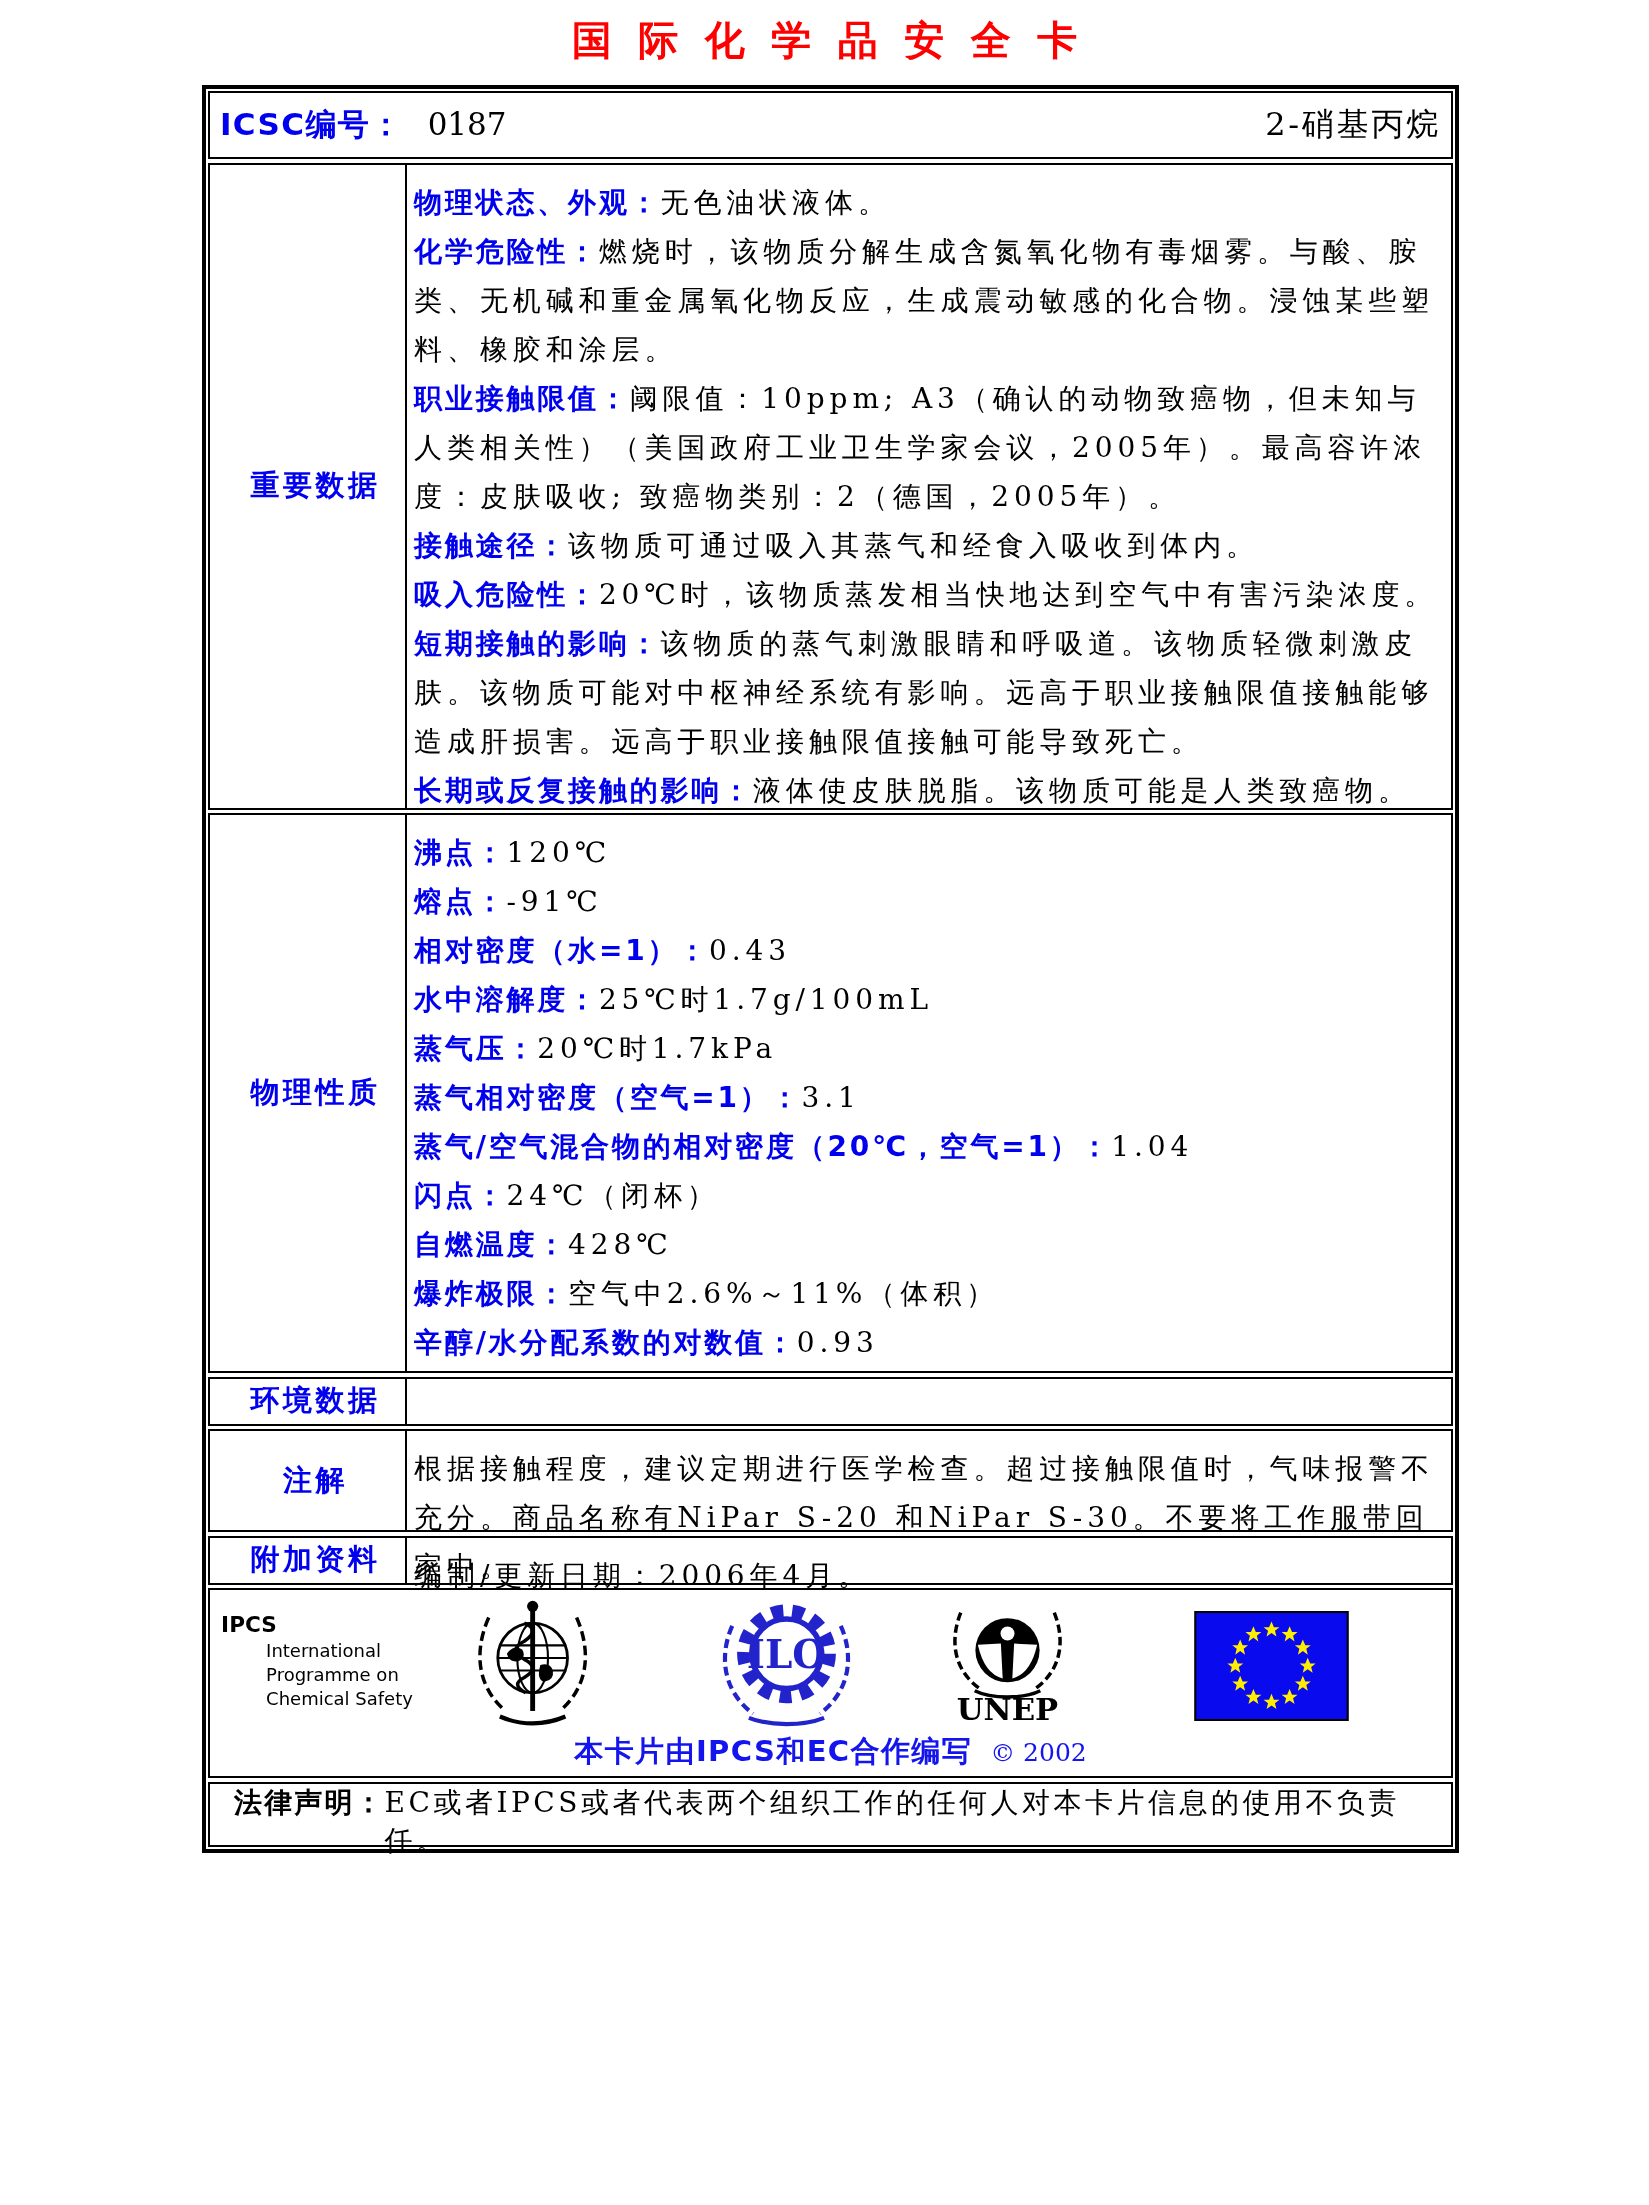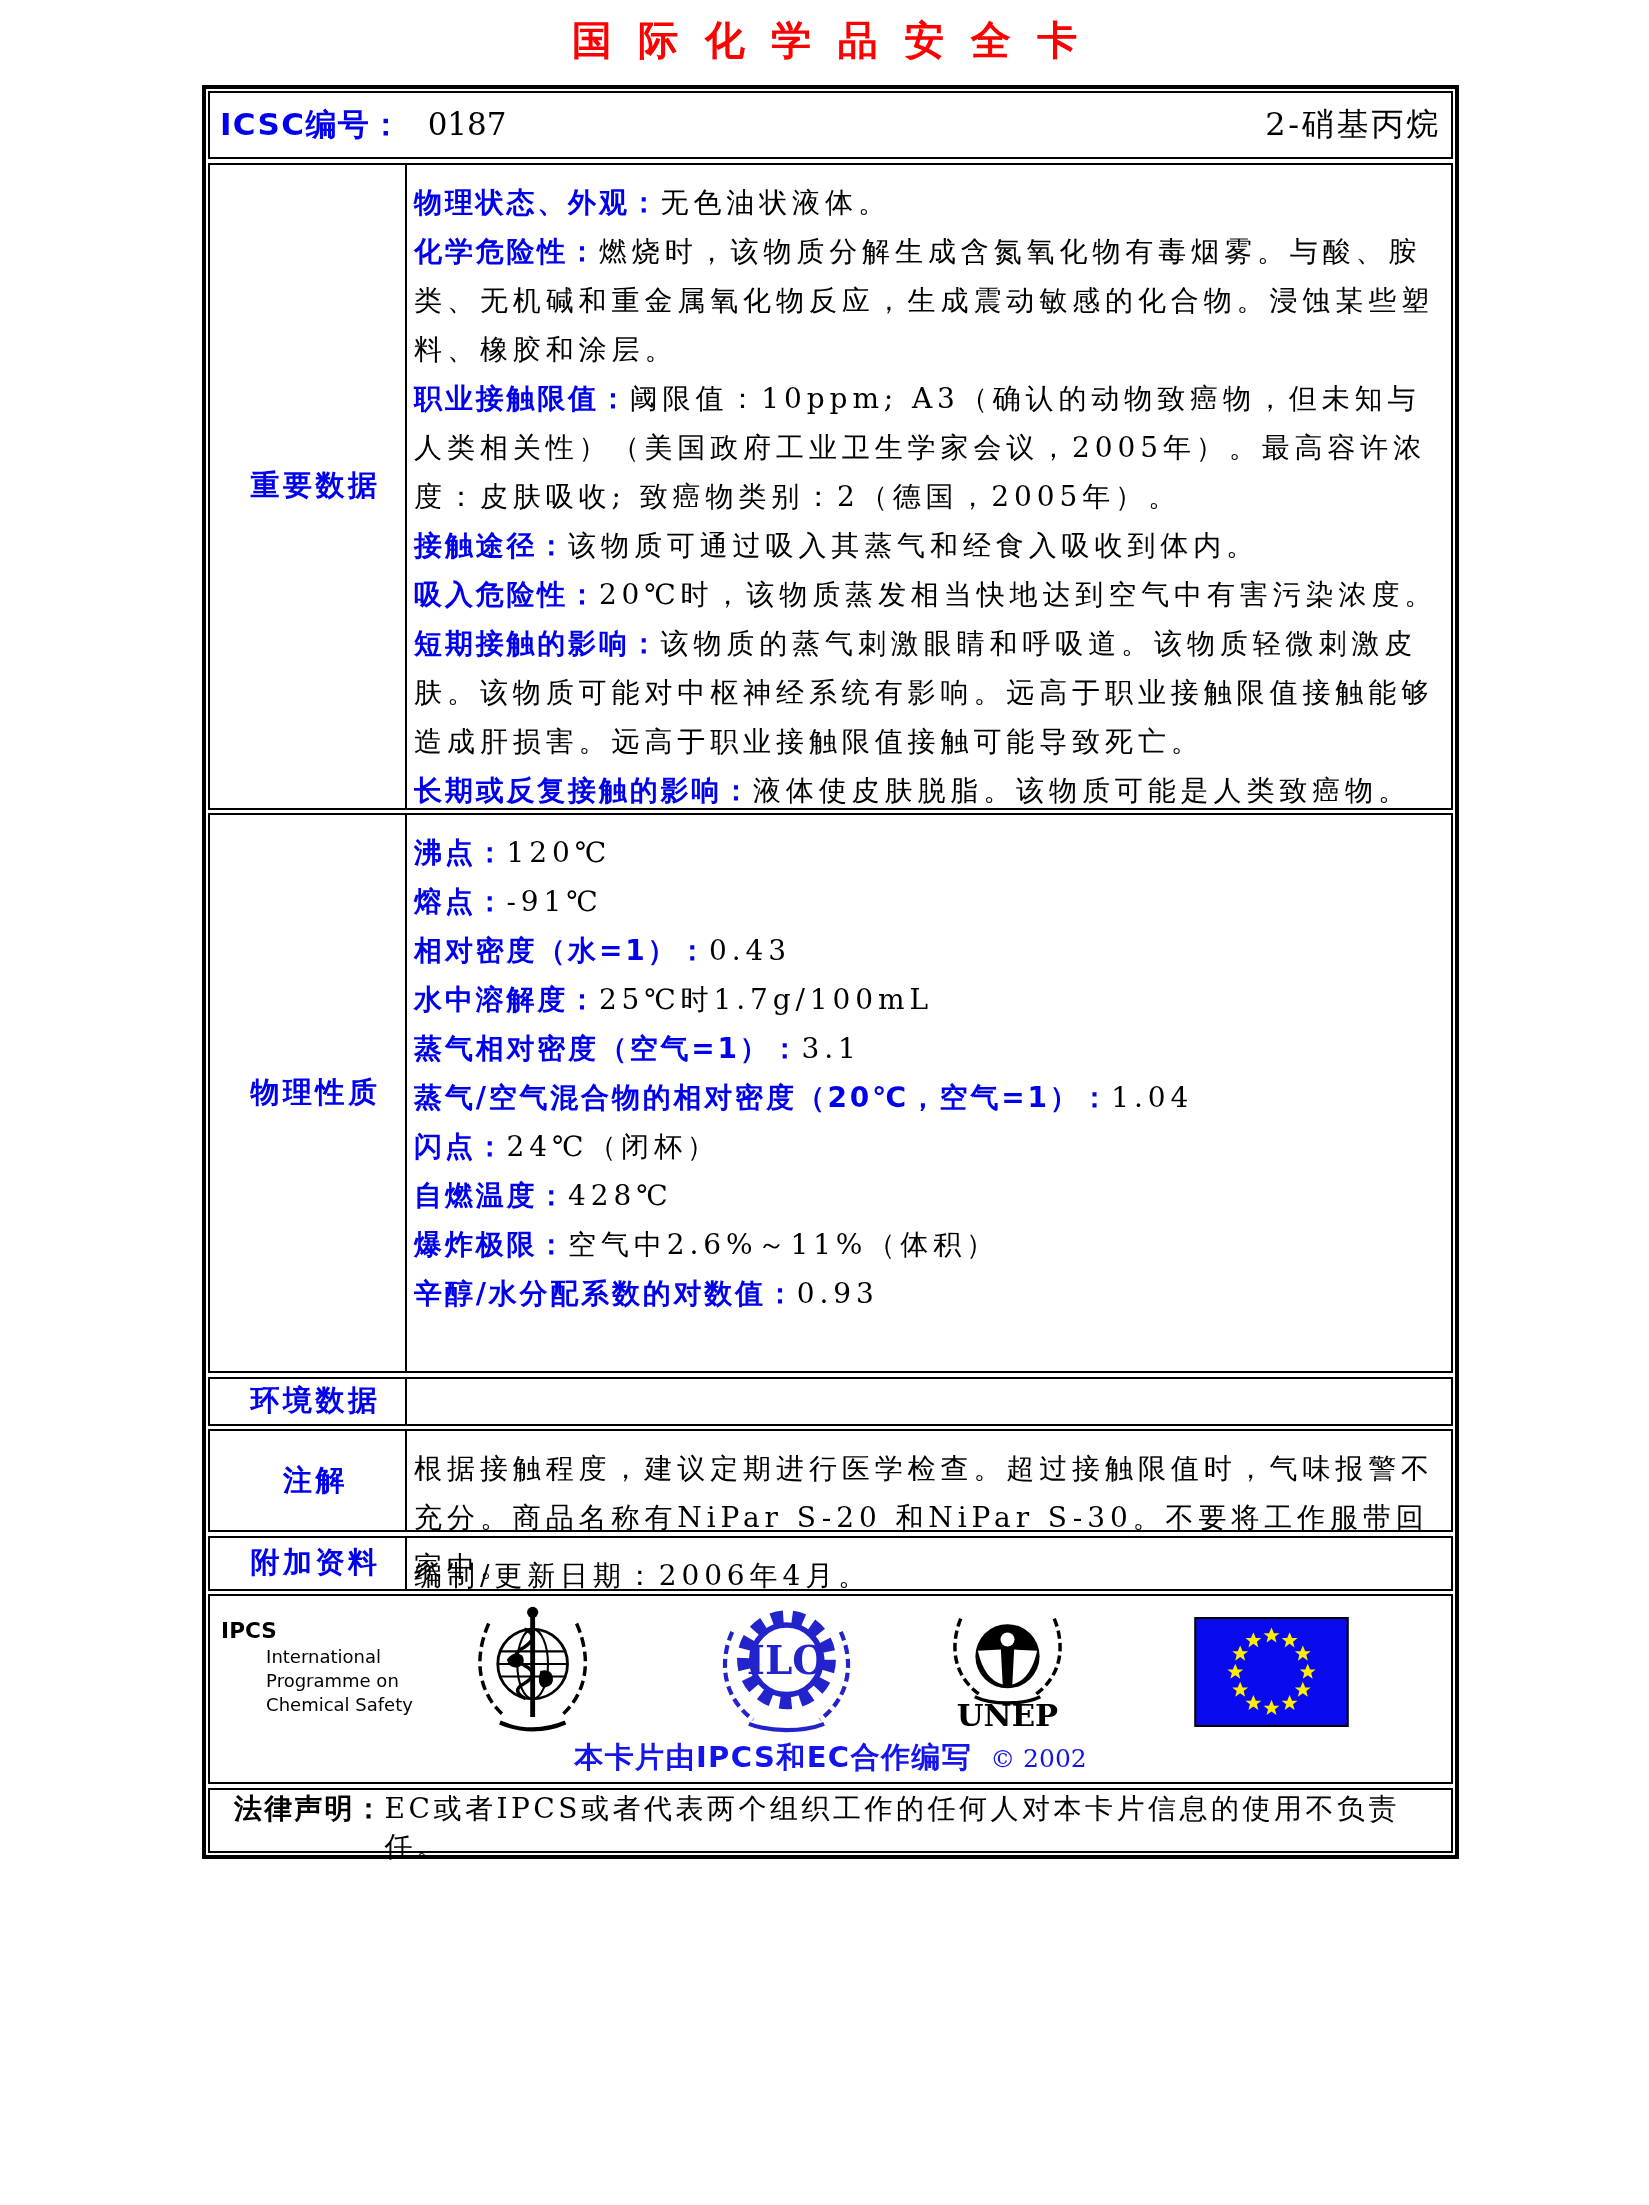--- a/index.html
+++ b/index.html
@@ -10,21 +10,21 @@
       font-family:Liberation Serif, serif;}
   .card{position:absolute;left:202px;top:85px;width:1257px;box-sizing:border-box;
       border:4.2px solid #000;padding:2.1px;background:#fff;}
   .row{box-sizing:border-box;border:2.8px solid #000;margin-bottom:3.5px;display:flex;background:#fff;}
   .row:last-child{margin-bottom:0;}
   .r1{height:68px;align-items:center;justify-content:space-between;padding:0 9.8px;}
   .r2{height:647px;}
   .r3{height:560px;}
   .r4{height:49px;}
   .r5{height:103px;}
-  .r6{height:55px;}
+  .r6{height:49px;}
   .r7{height:190px;position:relative;display:block;}
   .r8{height:65px;align-items:flex-start;padding:0 24px;display:flex;}
   .label-cell{width:179px;flex:none;border-right:2.8px solid #000;display:flex;
       align-items:center;justify-content:center;padding-left:16px;}
   .label-text{color:#0000ee;font-weight:bold;font-size:29px;letter-spacing:3.5px;
       font-family:"DejaVu Sans",sans-serif;white-space:nowrap;}
   .content-cell{flex:1;padding:13px 7px;font-size:28px;line-height:49px;color:#000;
       font-family:"DejaVu Serif",serif;letter-spacing:4.9px;word-break:break-all;}
   .inline-label{color:#0000ee;font-weight:bold;font-family:"DejaVu Sans",sans-serif;
       letter-spacing:2.8px;}
@@ -84,20 +84,21 @@
 
     <div class="row r3">
       <div class="label-cell">
         <span class="label-text">物理性质</span>
       </div>
       <div class="content-cell">
         <div class="prop-line"><span class="inline-label">沸点：</span><span>120℃</span></div>
         <div class="prop-line"><span class="inline-label">熔点：</span><span>-91℃</span></div>
         <div class="prop-line"><span class="inline-label">相对密度（水=1）：</span><span>0.43</span></div>
         <div class="prop-line"><span class="inline-label">水中溶解度：</span><span>25℃时1.7g/100mL</span></div>
+        <div class="prop-line"><span class="inline-label">蒸气压：</span><span>20℃时1.7kPa</span></div>
         <div class="prop-line"><span class="inline-label">蒸气相对密度（空气=1）：</span><span>3.1</span></div>
         <div class="prop-line"><span class="inline-label">蒸气/空气混合物的相对密度（20℃，空气=1）：</span><span>1.04</span></div>
         <div class="prop-line"><span class="inline-label">闪点：</span><span>24℃（闭杯）</span></div>
         <div class="prop-line"><span class="inline-label">自燃温度：</span><span>428℃</span></div>
         <div class="prop-line"><span class="inline-label">爆炸极限：</span><span>空气中2.6%～11%（体积）</span></div>
         <div class="prop-line"><span class="inline-label">辛醇/水分配系数的对数值：</span><span>0.93</span></div>
       </div>
     </div>
 
     <div class="row r4">

